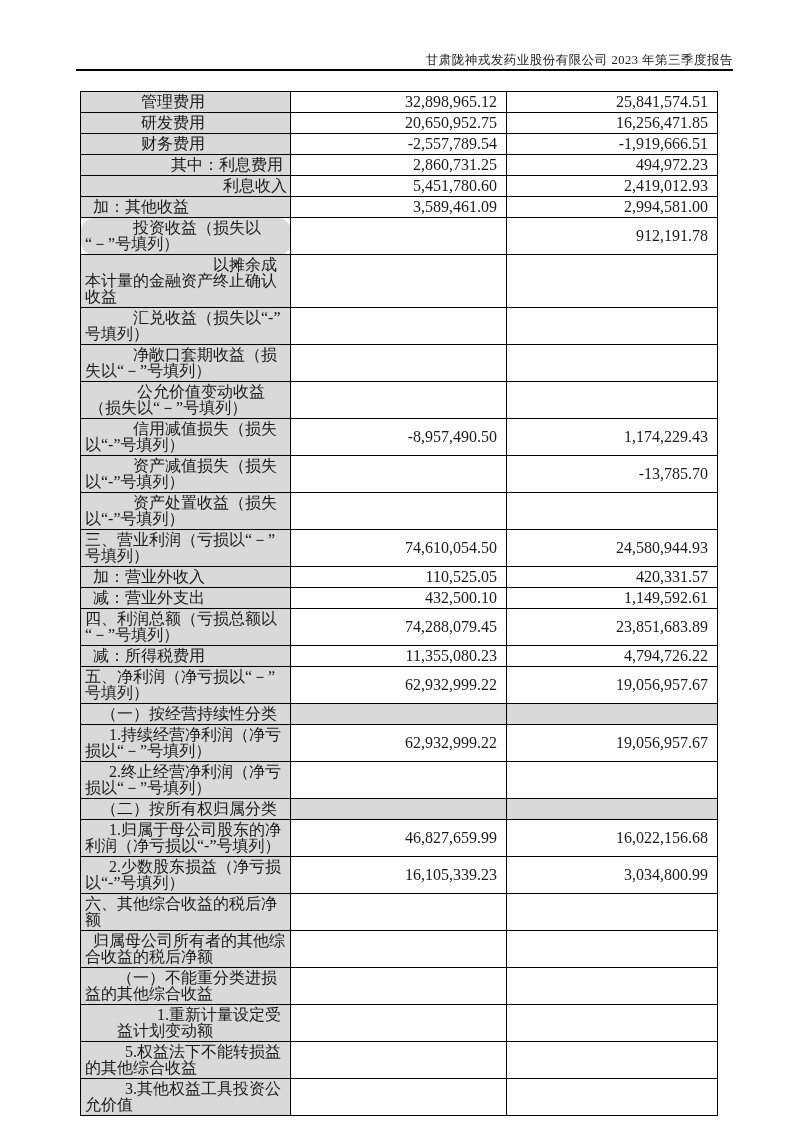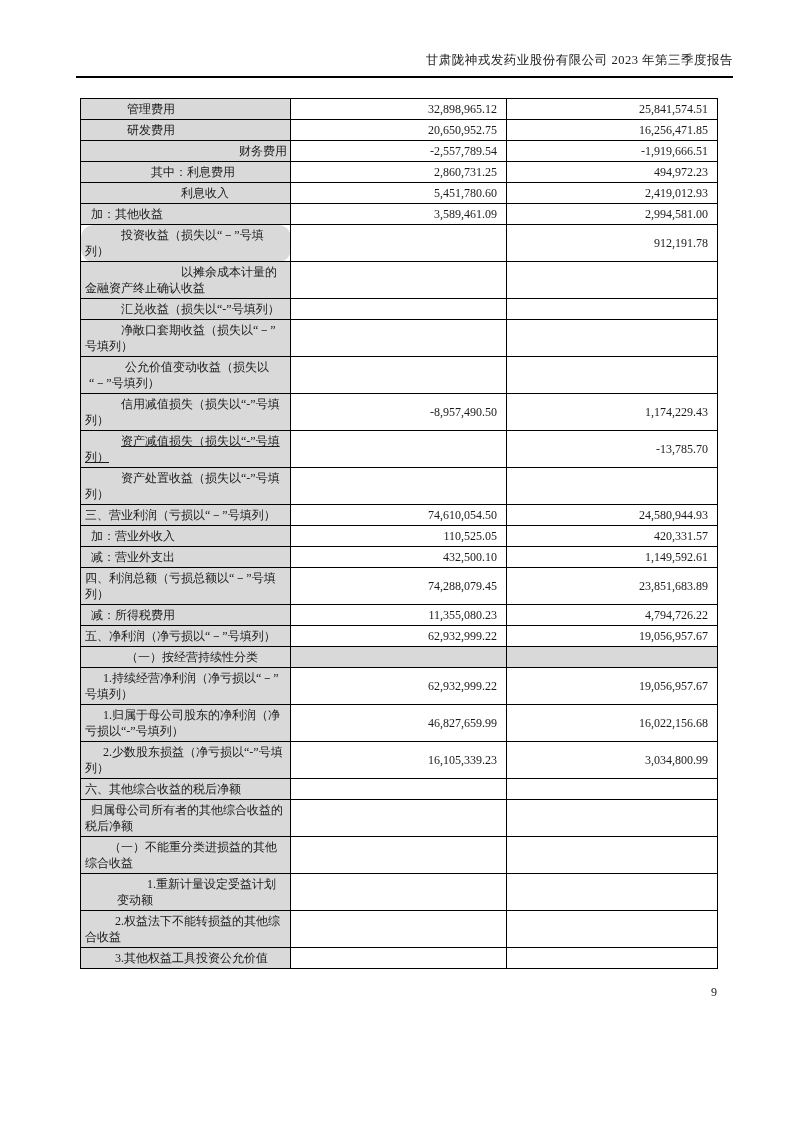--- a/index.html
+++ b/index.html
@@ -14,29 +14,28 @@
     font-family: "Liberation Serif", "DejaVu Serif", serif;
     color: #1a1a1a;
     overflow: hidden;
     padding-top: 52px;
   }
   .doc-header {
     margin: 0 60px 0 76px;
     text-align: right;
     font-size: 12.5px;
     letter-spacing: 0.5px;
-    padding-bottom: 7px;
     border-bottom: 2px solid #000;
   }
   table.fin-table {
     border-collapse: collapse;
     table-layout: fixed;
     width: 637px;
     margin: 20px 0 0 80px;
-    font-size: 12px;
+    font-size: 16px;
     line-height: 16px;
     border: 1.5px solid #000;
   }
   table.fin-table td {
     border: 1px solid #000;
     vertical-align: middle;
     overflow: hidden;
   }
   td.label-cell {
     background: var(--shade, #d9d9d9);
@@ -74,31 +73,31 @@
           <td class="label-cell" style="text-indent: 3.5em;">管理费用</td>
           <td class="num-cell">32,898,965.12</td>
           <td class="num-cell">25,841,574.51</td>
         </tr>
         <tr>
           <td class="label-cell" style="text-indent: 3.5em;">研发费用</td>
           <td class="num-cell">20,650,952.75</td>
           <td class="num-cell">16,256,471.85</td>
         </tr>
         <tr>
-          <td class="label-cell" style="text-indent: 3.5em; text-align: right;">财务费用</td>
+          <td class="label-cell" style="text-indent: 3.5em;">财务费用</td>
           <td class="num-cell">-2,557,789.54</td>
           <td class="num-cell">-1,919,666.51</td>
         </tr>
         <tr>
           <td class="label-cell" style="text-indent: 5em; padding-left: 10px;">其中：利息费用</td>
           <td class="num-cell">2,860,731.25</td>
           <td class="num-cell">494,972.23</td>
         </tr>
         <tr>
-          <td class="label-cell" style="text-indent: 8em;">利息收入</td>
+          <td class="label-cell" style="text-indent: 8em; text-align: right;">利息收入</td>
           <td class="num-cell">5,451,780.60</td>
           <td class="num-cell">2,419,012.93</td>
         </tr>
         <tr>
           <td class="label-cell" style="text-indent: 0.5em;">加：其他收益</td>
           <td class="num-cell">3,589,461.09</td>
           <td class="num-cell">2,994,581.00</td>
         </tr>
         <tr>
           <td class="label-cell" style="text-indent: 3em; border-radius: 13px;">投资收益（损失以“－”号填列）</td>
@@ -124,21 +123,21 @@
           <td class="label-cell" style="text-indent: 3em; padding-left: 8px;">公允价值变动收益（损失以“－”号填列）</td>
           <td class="num-cell"></td>
           <td class="num-cell"></td>
         </tr>
         <tr>
           <td class="label-cell" style="text-indent: 3em;">信用减值损失（损失以“-”号填列）</td>
           <td class="num-cell">-8,957,490.50</td>
           <td class="num-cell">1,174,229.43</td>
         </tr>
         <tr>
-          <td class="label-cell" style="text-indent: 3em; text-decoration: underline;">资产减值损失（损失以“-”号填列）</td>
+          <td class="label-cell" style="text-indent: 3em;">资产减值损失（损失以“-”号填列）</td>
           <td class="num-cell"></td>
           <td class="num-cell">-13,785.70</td>
         </tr>
         <tr>
           <td class="label-cell" style="text-indent: 3em;">资产处置收益（损失以“-”号填列）</td>
           <td class="num-cell"></td>
           <td class="num-cell"></td>
         </tr>
         <tr>
           <td class="label-cell" style="text-indent: 0em;">三、营业利润（亏损以“－”号填列）</td>
@@ -164,30 +163,40 @@
           <td class="label-cell" style="text-indent: 0.5em;">减：所得税费用</td>
           <td class="num-cell">11,355,080.23</td>
           <td class="num-cell">4,794,726.22</td>
         </tr>
         <tr>
           <td class="label-cell" style="text-indent: 0em;">五、净利润（净亏损以“－”号填列）</td>
           <td class="num-cell">62,932,999.22</td>
           <td class="num-cell">19,056,957.67</td>
         </tr>
         <tr class="shaded">
-          <td class="label-cell" style="text-indent: 1em; text-align: center;">（一）按经营持续性分类</td>
+          <td class="label-cell" style="text-indent: 1em;">（一）按经营持续性分类</td>
           <td class="num-cell"></td>
           <td class="num-cell"></td>
         </tr>
         <tr>
           <td class="label-cell" style="text-indent: 1.5em;">1.持续经营净利润（净亏损以“－”号填列）</td>
           <td class="num-cell">62,932,999.22</td>
           <td class="num-cell">19,056,957.67</td>
         </tr>
         <tr>
+          <td class="label-cell" style="text-indent: 1.5em;">2.终止经营净利润（净亏损以“－”号填列）</td>
+          <td class="num-cell"></td>
+          <td class="num-cell"></td>
+        </tr>
+        <tr class="shaded">
+          <td class="label-cell" style="text-indent: 1em;">（二）按所有权归属分类</td>
+          <td class="num-cell"></td>
+          <td class="num-cell"></td>
+        </tr>
+        <tr>
           <td class="label-cell" style="text-indent: 1.5em;">1.归属于母公司股东的净利润（净亏损以“-”号填列）</td>
           <td class="num-cell">46,827,659.99</td>
           <td class="num-cell">16,022,156.68</td>
         </tr>
         <tr>
           <td class="label-cell" style="text-indent: 1.5em; margin-top: 44px;">2.少数股东损益（净亏损以“-”号填列）</td>
           <td class="num-cell">16,105,339.23</td>
           <td class="num-cell">3,034,800.99</td>
         </tr>
         <tr>
@@ -204,21 +213,21 @@
           <td class="label-cell" style="text-indent: 2em;">（一）不能重分类进损益的其他综合收益</td>
           <td class="num-cell"></td>
           <td class="num-cell"></td>
         </tr>
         <tr>
           <td class="label-cell" style="text-indent: 2.5em; padding-left: 36px;">1.重新计量设定受益计划变动额</td>
           <td class="num-cell"></td>
           <td class="num-cell"></td>
         </tr>
         <tr>
-          <td class="label-cell" style="text-indent: 2.5em;">2.权益法下不能转损益的其他综合收益</td>
+          <td class="label-cell" style="text-indent: 2.5em;">5.权益法下不能转损益的其他综合收益</td>
           <td class="num-cell"></td>
           <td class="num-cell"></td>
         </tr>
         <tr>
           <td class="label-cell" style="text-indent: 2.5em;">3.其他权益工具投资公允价值</td>
           <td class="num-cell"></td>
           <td class="num-cell"></td>
         </tr>
       </tbody>
   </table>

